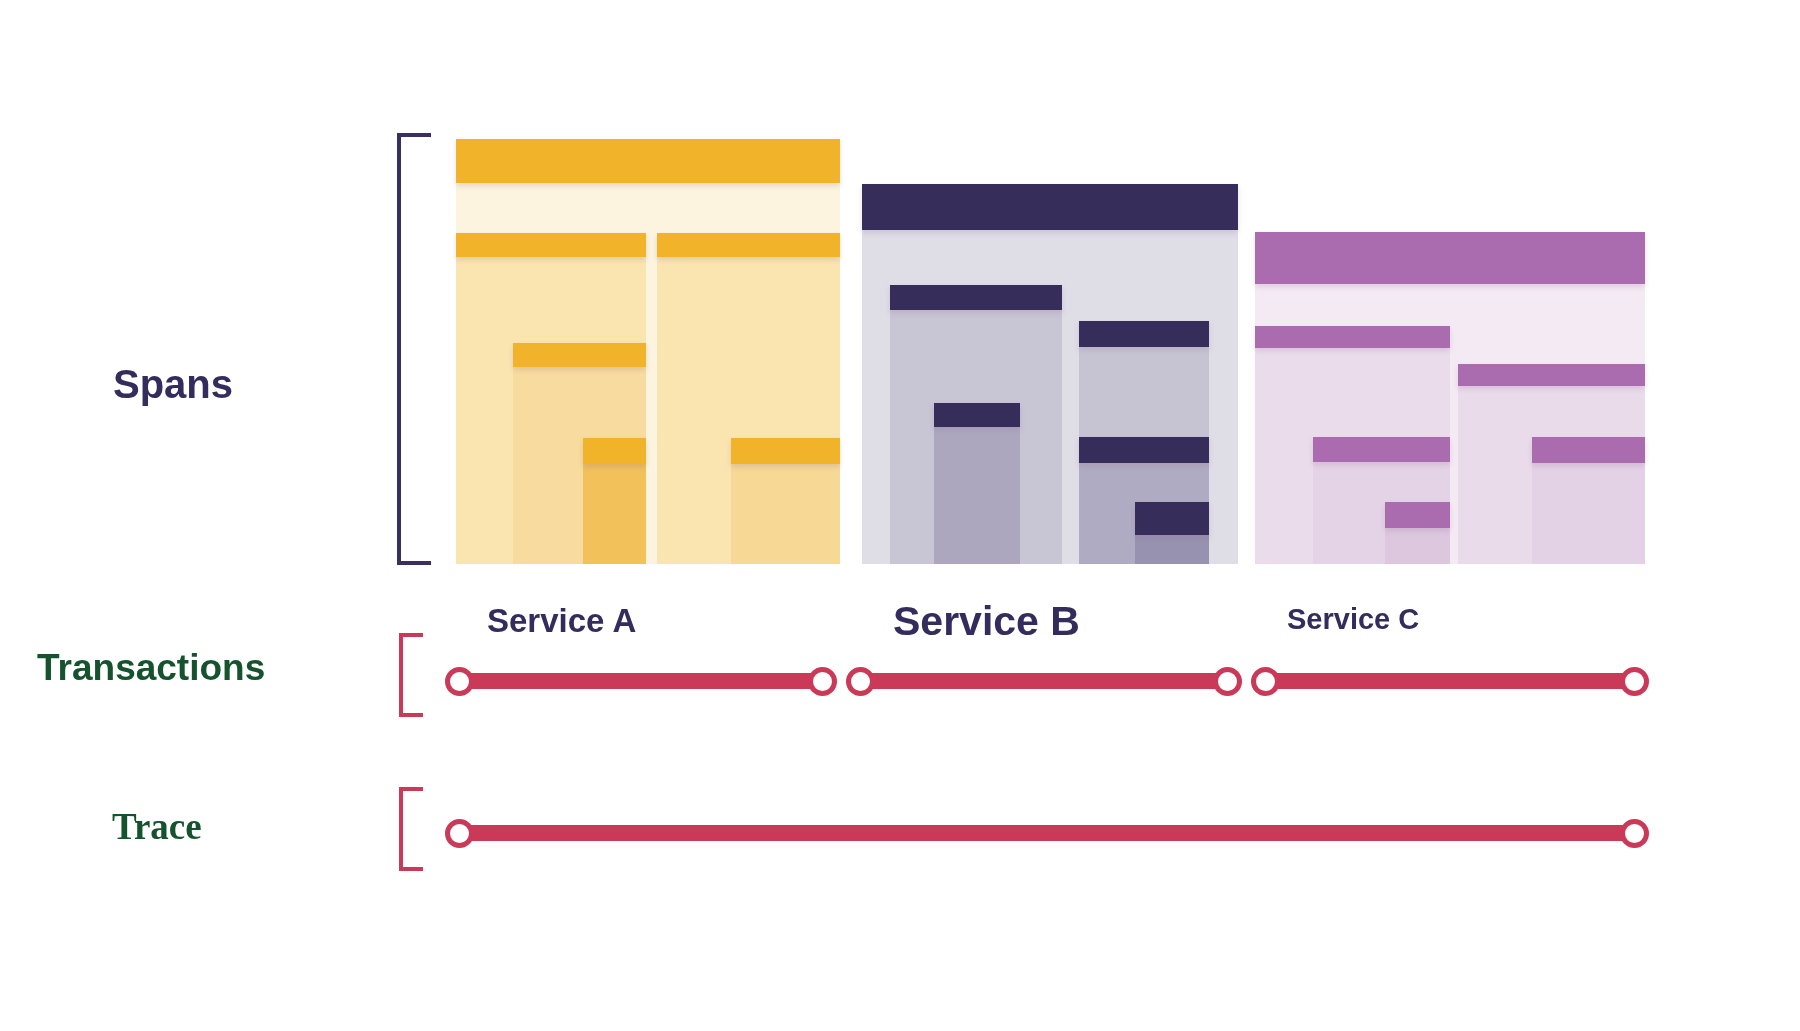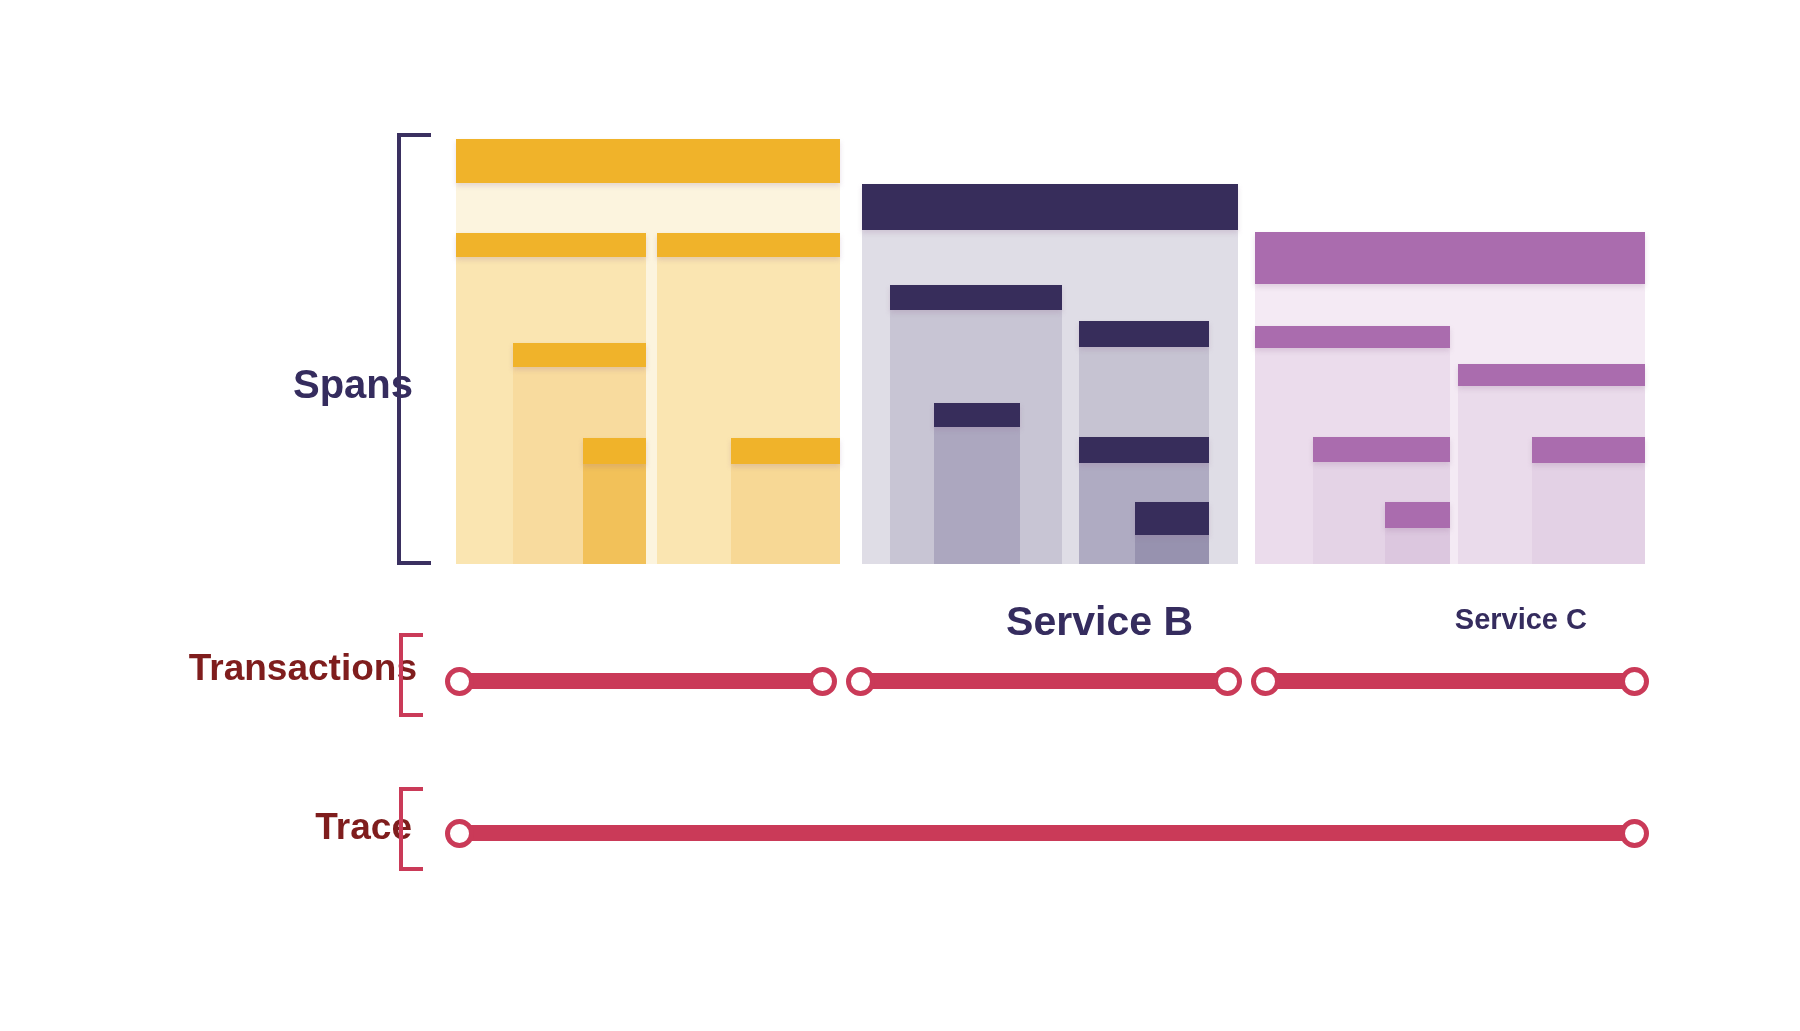--- a/index.html
+++ b/index.html
@@ -5,46 +5,47 @@
   html,body{margin:0;padding:0;background:#ffffff;}
   body{
     width:1800px;height:1031px;position:relative;overflow:hidden;
     font-family:"Liberation Sans",sans-serif;
   }
   #stage{position:absolute;left:0;top:0;width:1800px;height:1031px;}
   .rect{position:absolute;}
   .hdr{box-shadow:0 3px 5px rgba(150,110,150,0.22);}
   .lbl{
     position:absolute;font-weight:700;line-height:46px;height:46px;
-    text-align:right;white-space:nowrap;
+    text-align:left;white-space:nowrap;
   }
   .lbl-navy{color:#352C5E;}
-  .lbl-red{color:#7f1d1d;}
+  .lbl-red{color:#14532d;}
   .bracket{position:absolute;box-sizing:border-box;border-style:solid;border-right:none;background:transparent;}
   .bracket-navy{border-color:#3A3060;border-width:4px 0 4px 4px;}
   .bracket-red{border-color:#CA3A58;border-width:4px 0 4px 4px;}
   .bar{position:absolute;height:16px;background:#CA3A58;}
   .endpoint{
     position:absolute;width:29px;height:29px;border-radius:50%;
     background:#ffffff;border:5px solid #CA3A58;box-sizing:border-box;
   }
 </style>
 </head>
 <body>
 
 <div id="stage">
 
   <div class="lbl lbl-navy" style="left:113px;top:361px;width:300px;font-size:40px;">Spans</div>
   <div class="lbl lbl-red" style="left:37px;top:645px;width:380px;font-size:37px;">Transactions</div>
-  <div class="lbl lbl-red" style="left:112px;top:804px;width:300px;font-size:37px;">Trace</div>
+  <div class="lbl lbl-red" style="left:112px;top:804px;width:300px;font-size:37px;font-family:Liberation Serif, serif;">Trace</div>
 
   <div class="bracket bracket-navy" style="left:397px;top:133px;width:34px;height:432px;"></div>
   <div class="bracket bracket-red" style="left:399px;top:633px;width:24px;height:84px;"></div>
   <div class="bracket bracket-red" style="left:399px;top:787px;width:24px;height:84px;"></div>
 
+  <div class="lbl lbl-navy" style="left:487px;top:598px;width:300px;font-size:33px;">Service A</div>
   <div class="lbl lbl-navy" style="left:893px;top:598px;width:300px;font-size:41px;">Service B</div>
   <div class="lbl lbl-navy" style="left:1287px;top:596px;width:300px;font-size:29px;">Service C</div>
 
 <div class="rect" style="left: 456px; top: 139px; width: 384px; height: 425px; background: rgb(252, 244, 222);"></div>
     <div class="rect hdr" style="left: 456px; top: 139px; width: 384px; height: 44px; background: rgb(240, 179, 42);"></div>
     <div class="rect" style="left: 456px; top: 233px; width: 190px; height: 331px; background: rgb(250, 229, 177);"></div>
     <div class="rect hdr" style="left: 456px; top: 233px; width: 190px; height: 24px; background: rgb(240, 179, 42);"></div>
     <div class="rect" style="left: 513px; top: 343px; width: 133px; height: 221px; background: rgb(248, 219, 158);"></div>
     <div class="rect hdr" style="left: 513px; top: 343px; width: 133px; height: 24px; background: rgb(240, 179, 42);"></div>
     <div class="rect" style="left: 583px; top: 438px; width: 63px; height: 126px; background: rgb(242, 193, 89);"></div>

